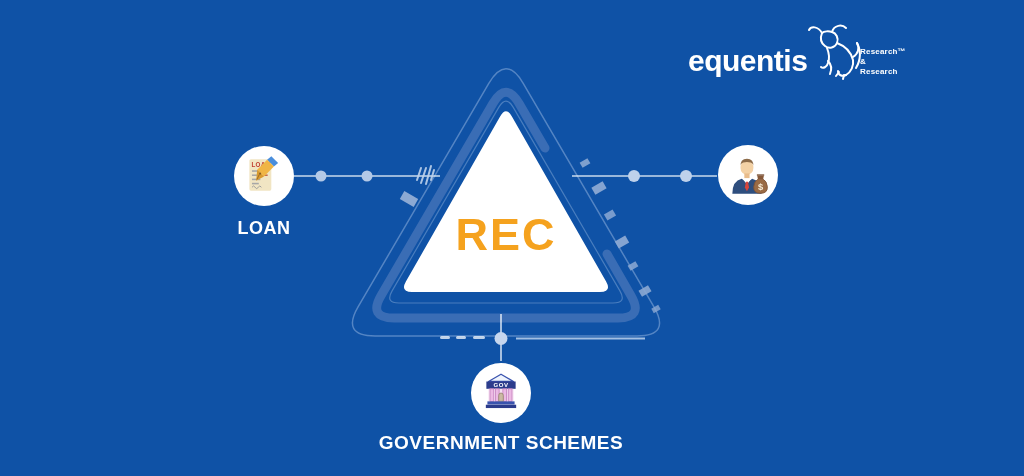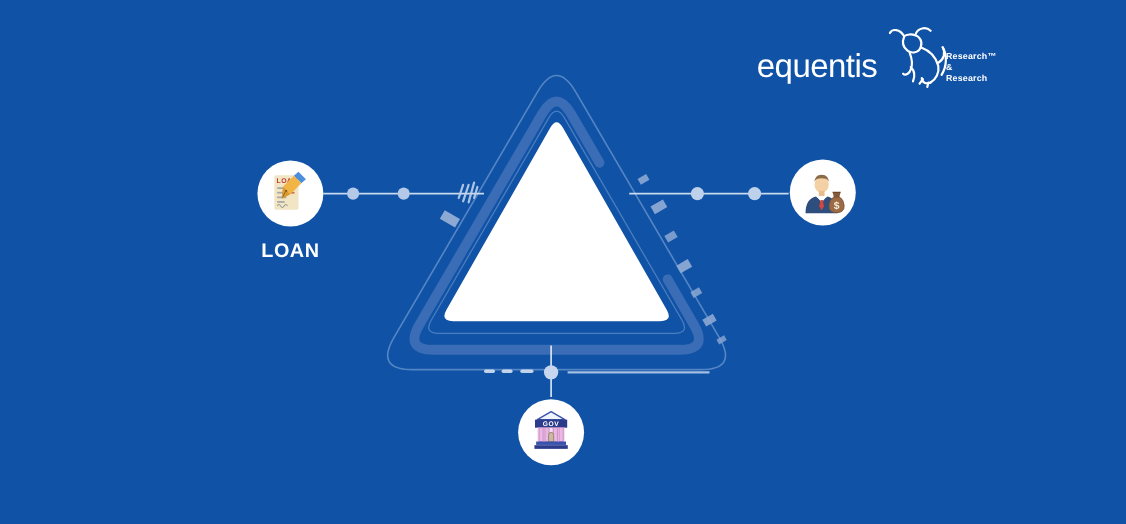--- a/index.html
+++ b/index.html
@@ -22,21 +22,21 @@
   }
   .node-circle svg{display:block;}
   .node-label{
     position:absolute;color:#ffffff;font-weight:bold;text-align:center;
     font-size:18px;line-height:1.32;letter-spacing:.5px;z-index:5;
   }
   .node-label.gov{font-size:19px;}
   .logo{position:absolute;left:688px;top:22px;width:235px;height:64px;z-index:6;}
   .logo-brand{
     position:absolute;left:0;top:24px;color:#ffffff;font-size:30px;
-    font-weight:normal;letter-spacing:-.5px;line-height:1;
+    font-weight:bold;letter-spacing:-.5px;line-height:1;
   }
   .logo-bull{position:absolute;left:119px;top:0;}
   .logo-tagline{
     position:absolute;left:172px;top:25px;color:#ffffff;
     font-size:8px;font-weight:bold;line-height:10px;letter-spacing:.2px;
   }
   .icon-text{font-family:"Liberation Sans",sans-serif;font-weight:bold;}
 </style>
 </head>
 <body>
@@ -86,20 +86,21 @@
       <rect x="605" y="211.5" width="10" height="7" transform="rotate(-30 610 215)" opacity="0.85"></rect>
       <rect x="616" y="238" width="12" height="8" transform="rotate(-30 622 242)" opacity="0.95"></rect>
       <rect x="628.5" y="263" width="9" height="6" transform="rotate(-30 633 266)" opacity="0.85"></rect>
       <rect x="639.5" y="287.5" width="11" height="7" transform="rotate(-30 645 291)" opacity="0.9"></rect>
       <rect x="652" y="306.5" width="8" height="5" transform="rotate(-30 656 309)" opacity="0.8"></rect>
     </g>
 
     <path d="M 511.9,116.4 L 606.1,281.6 Q 612,292 600,292 L 412,292 Q 400,292 405.9,281.6 L 500.1,116.4 Q 506,106 511.9,116.4 Z" fill="#ffffff"></path>
   </svg>
 
+  <div class="rec-label">REC</div>
 
   <div class="node-circle" style="left:234px;top:146px;">
     <svg width="46" height="46" viewBox="0 0 44 44">
       <rect x="8" y="6" width="21" height="30" rx="1.5" fill="#F1E5C3"></rect>
       <text class="icon-text" x="10" y="13" font-size="6" fill="#BF3D2F" letter-spacing="0.3">LOAN</text>
       <rect x="10.5" y="16.5" width="9" height="1.5" fill="#A7A7A7"></rect>
       <rect x="21.5" y="16.5" width="4" height="1.5" fill="#C66A4B"></rect>
       <rect x="10.5" y="20.5" width="9" height="1.5" fill="#A7A7A7"></rect>
       <rect x="21.5" y="20.5" width="4" height="1.5" fill="#C66A4B"></rect>
       <rect x="10.5" y="24.5" width="8" height="1.5" fill="#A7A7A7"></rect>
@@ -139,20 +140,23 @@
       <rect x="10" y="18" width="24" height="12" fill="#F6DEF2"></rect>
       <rect x="11.5" y="18" width="3.6" height="12" fill="#ECB9E4" stroke="#C07CBA" stroke-width="0.7"></rect>
       <rect x="16.6" y="18" width="3.6" height="12" fill="#ECB9E4" stroke="#C07CBA" stroke-width="0.7"></rect>
       <rect x="23.8" y="18" width="3.6" height="12" fill="#ECB9E4" stroke="#C07CBA" stroke-width="0.7"></rect>
       <rect x="28.9" y="18" width="3.6" height="12" fill="#ECB9E4" stroke="#C07CBA" stroke-width="0.7"></rect>
       <path d="M19.8,30 V24.5 Q19.8,22 22,22 Q24.2,22 24.2,24.5 V30 Z" fill="#CBB9A4" stroke="#8F7C64" stroke-width="0.7"></path>
       <rect x="9" y="30" width="26" height="3" fill="#3A53AE"></rect>
       <rect x="7.5" y="33.2" width="29" height="3.2" fill="#2C3C8C"></rect>
     </svg>
   </div>
+  <div class="node-label gov" style="left:351px;top:430px;width:300px;">
+    <div>GOVERNMENT SCHEMES</div>
+  </div>
 
   <div class="logo">
     <div class="logo-brand">equentis</div>
     <svg class="logo-bull" width="54" height="58" viewBox="0 0 54 58">
       <g fill="none" stroke="#ffffff" stroke-width="2" stroke-linecap="round" stroke-linejoin="round">
         <path d="M15,11 C11,4 4,4 2,8"></path>
         <path d="M25,10 C27,3 35,2 39,6"></path>
         <path d="M15,11 C13,16 14,21 18,24 C22,27 28,26 30,21 C32,16 29,11 25,10 C22,9 17,9 15,11 Z"></path>
         <path d="M30,21 C38,24 44,30 46,38 C47,44 44,50 39,53"></path>
         <path d="M20,26 C22,31 23,36 21,41 C20,45 16,47 14,45"></path>

